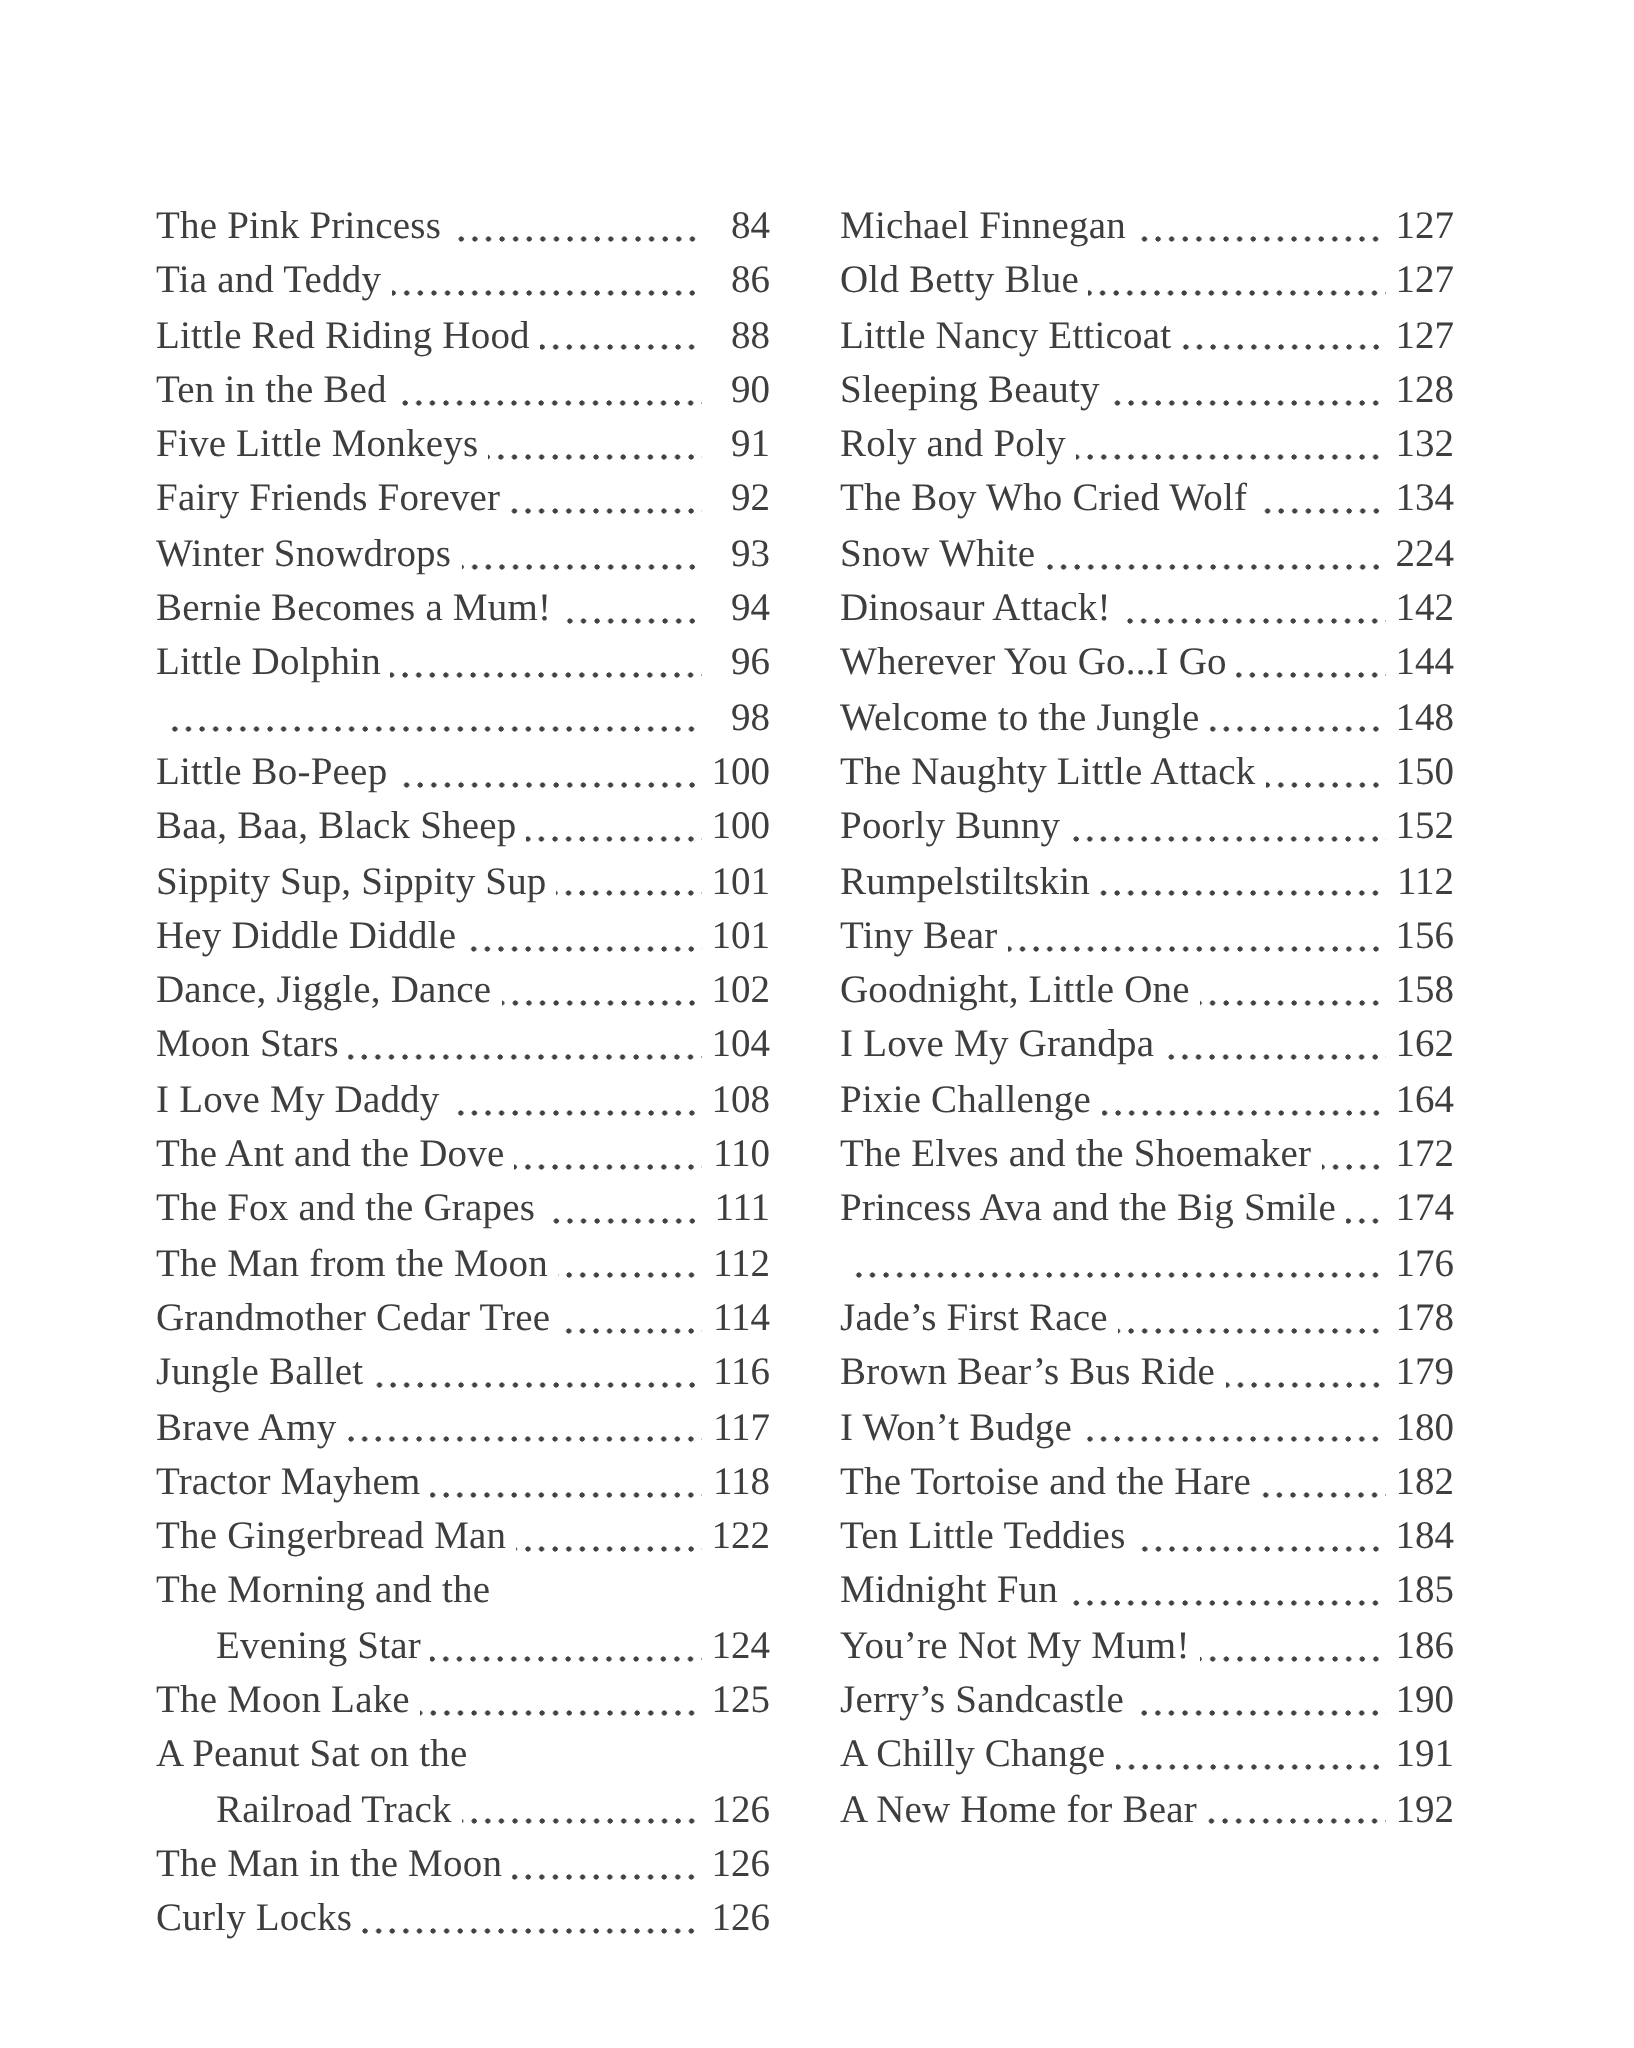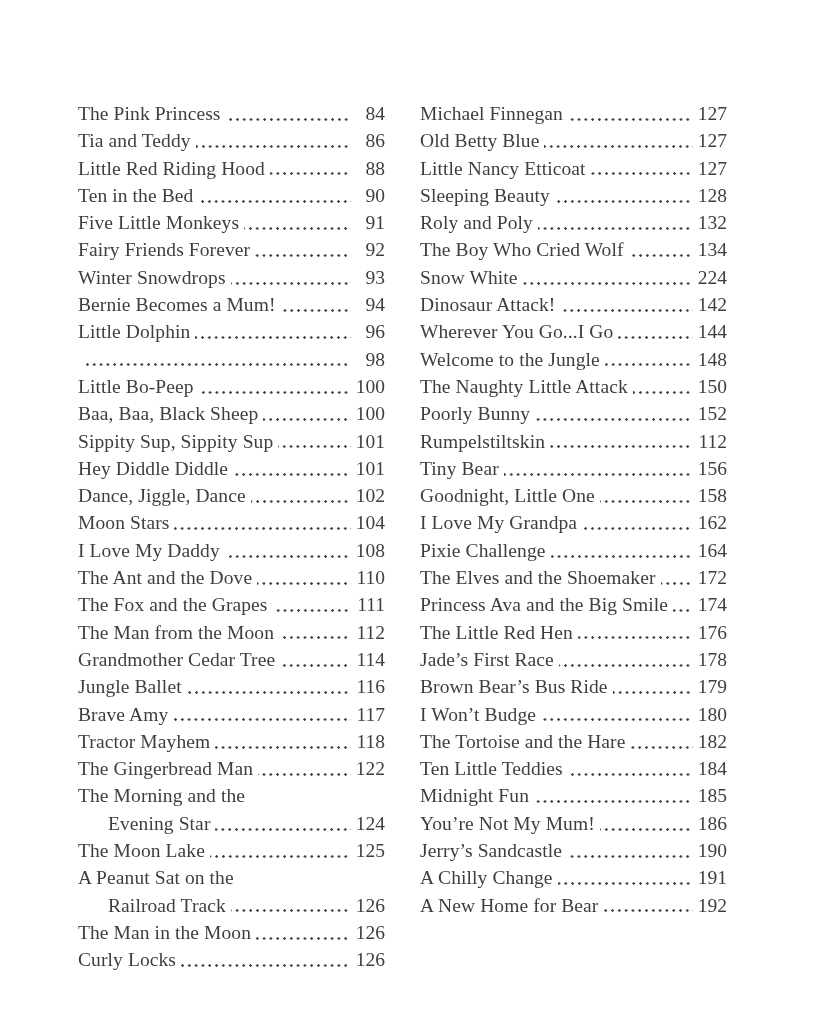--- a/index.html
+++ b/index.html
@@ -410,21 +410,20 @@
         </div>
         <div class="entry">
           <div class="row">
             <span class="title">Princess Ava and the Big Smile</span>
             <span class="leader"></span>
             <span class="num">174</span>
           </div>
         </div>
         <div class="entry">
           <div class="row">
-            <span class="title">The Little Red Hen</span>
             <span class="leader"></span>
             <span class="num">176</span>
           </div>
         </div>
         <div class="entry">
           <div class="row">
             <span class="title">Jade’s First Race</span>
             <span class="leader"></span>
             <span class="num">178</span>
           </div>

